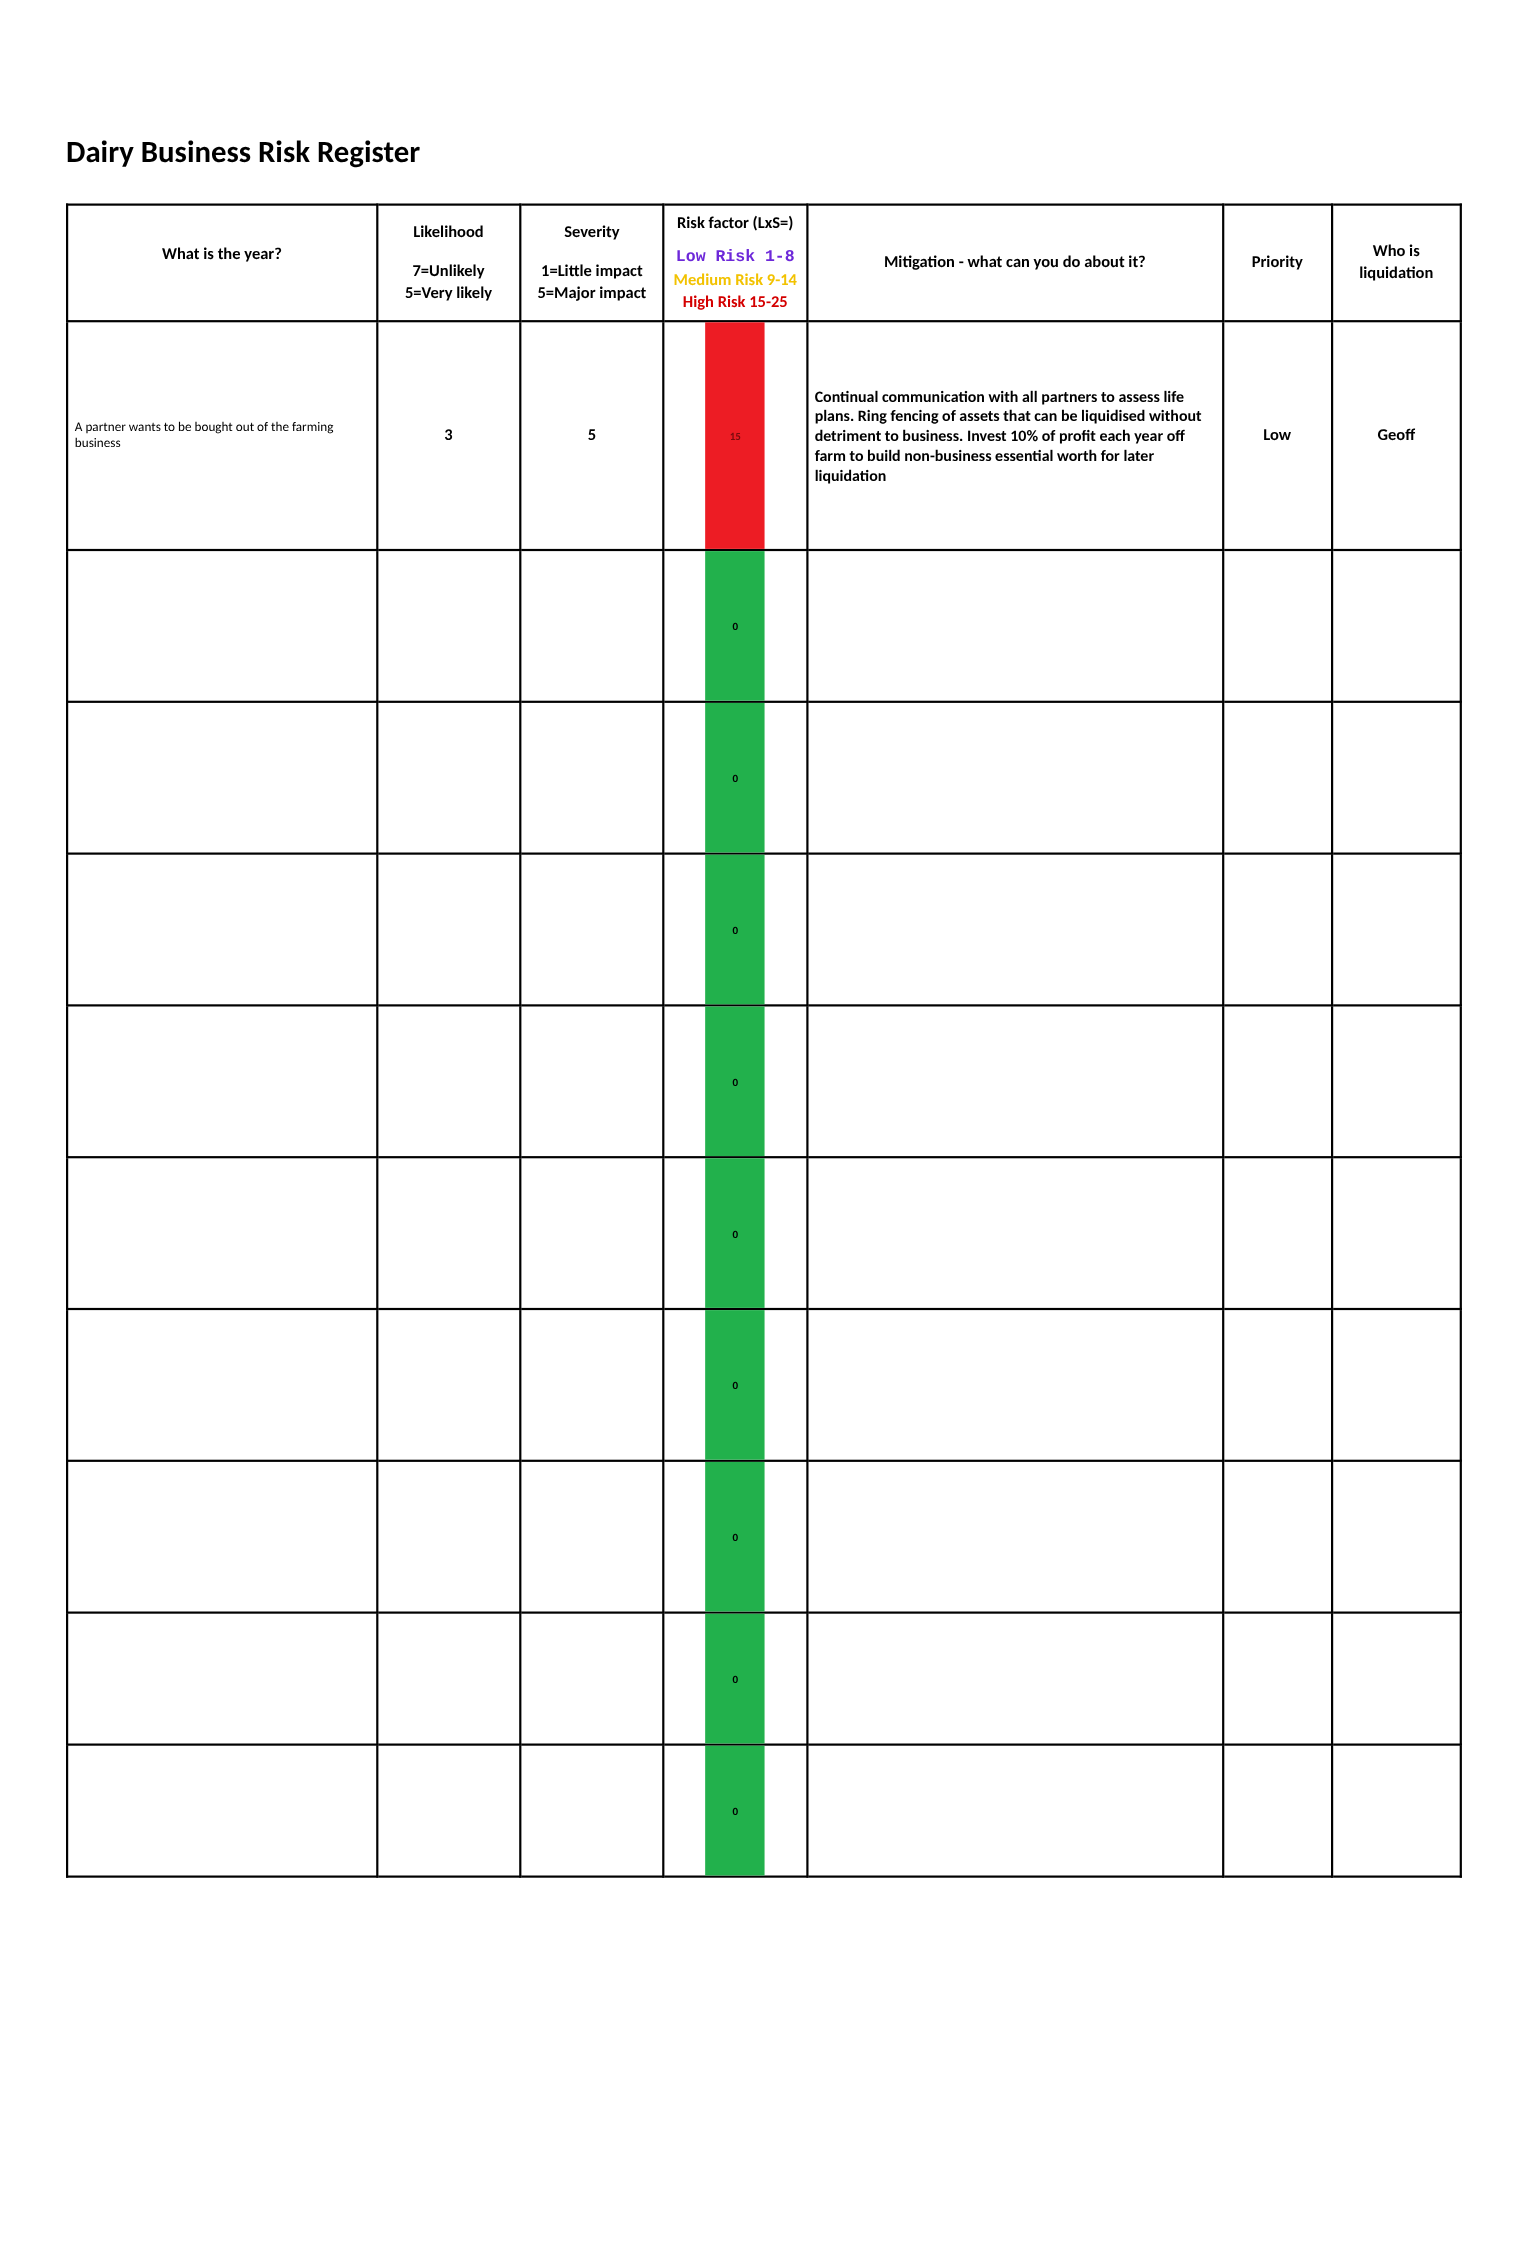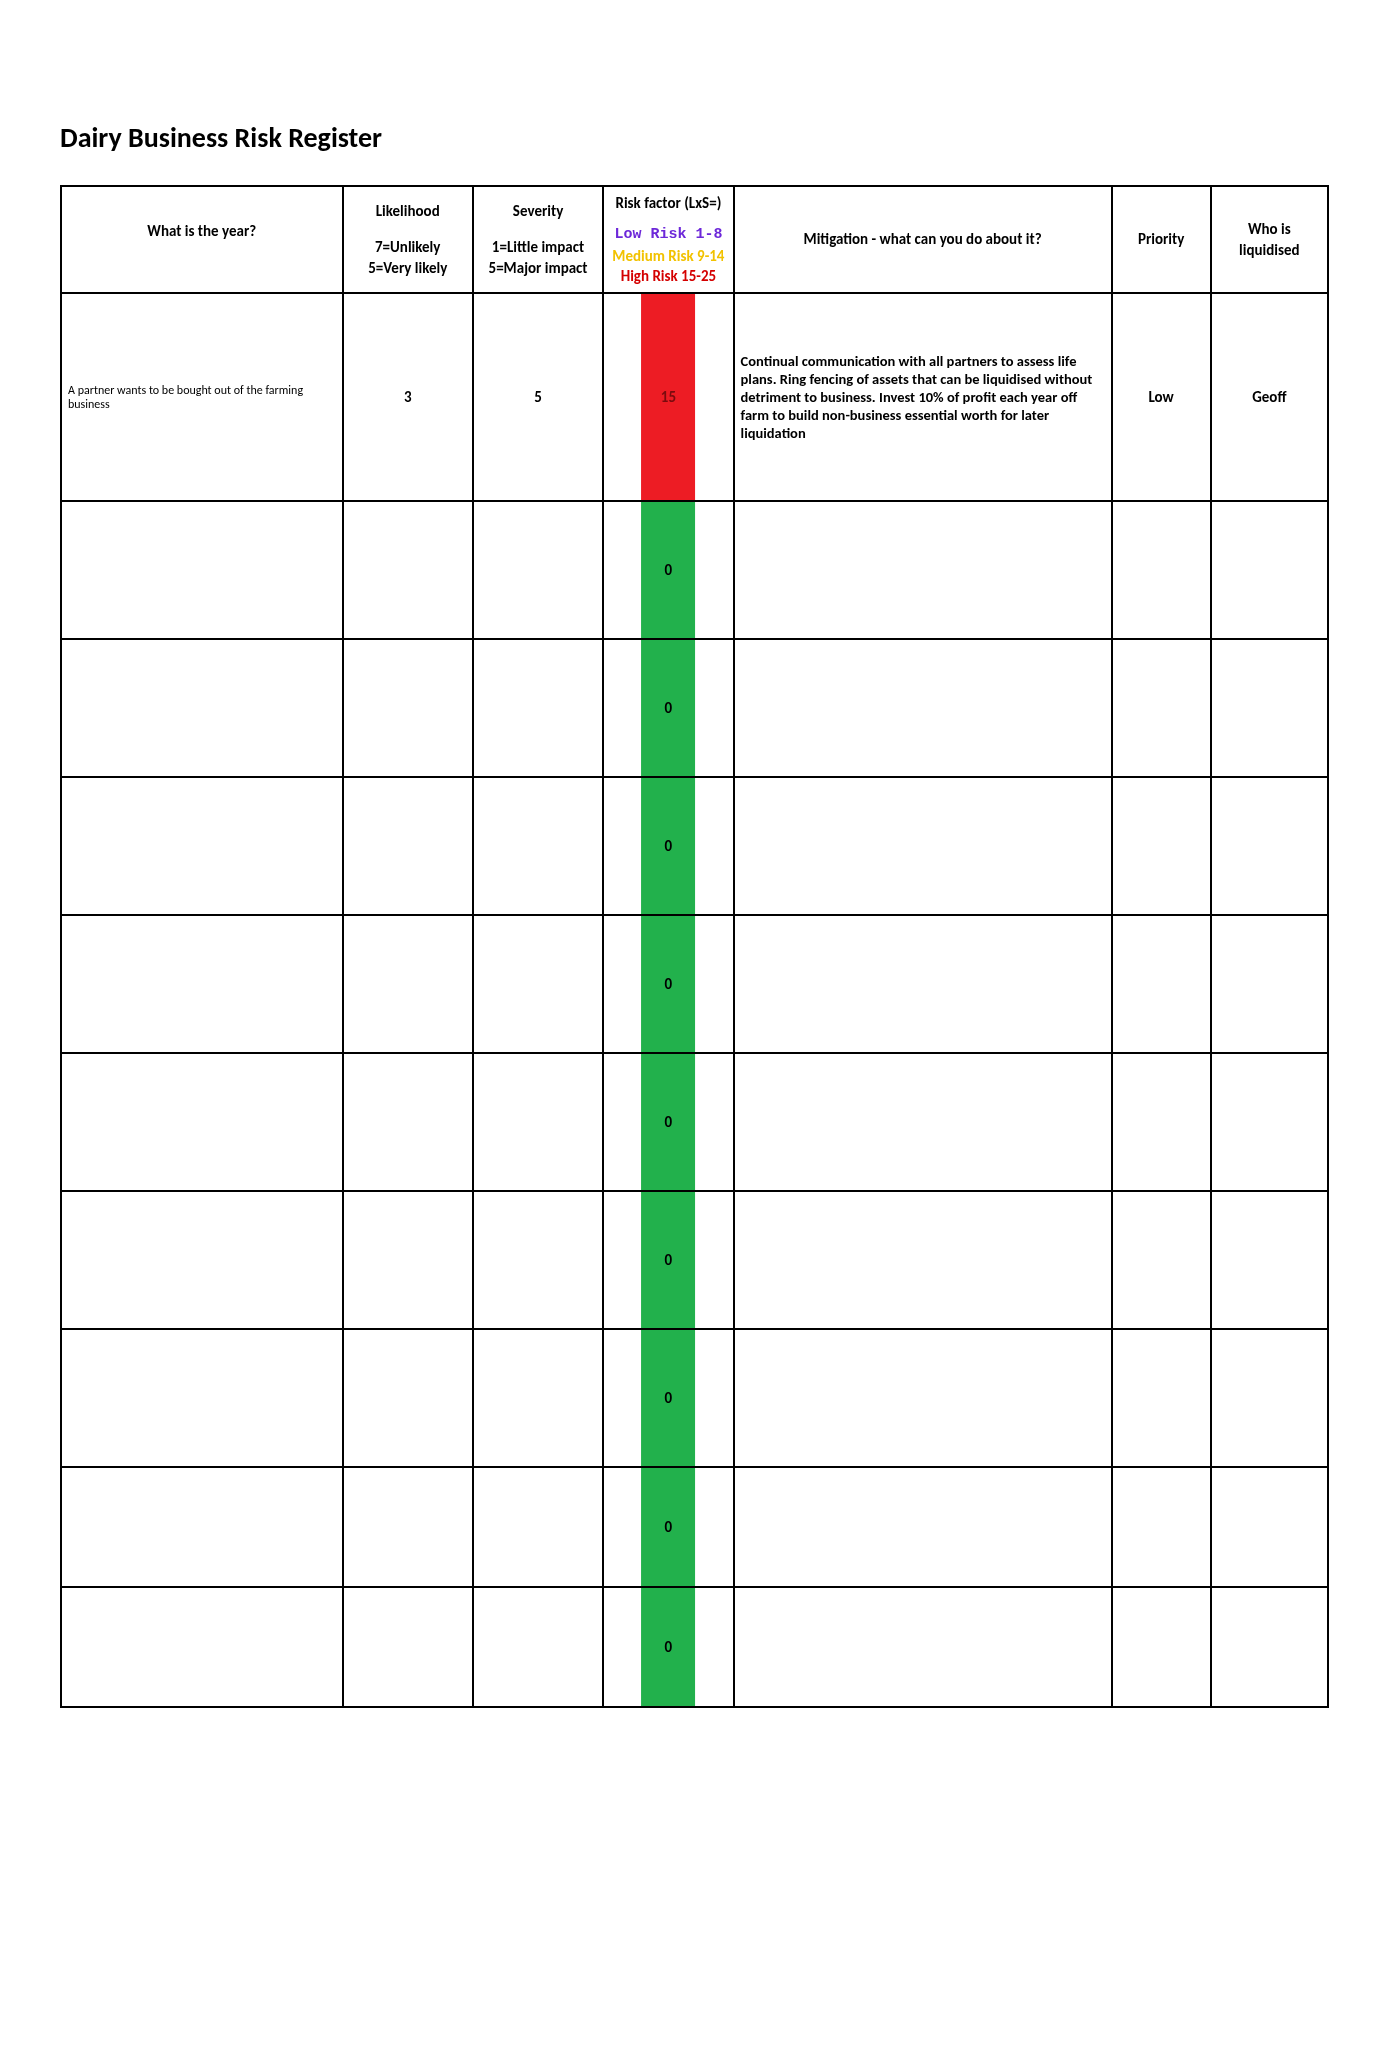--- a/index.html
+++ b/index.html
@@ -62,21 +62,21 @@
     .rf-band {
       position:absolute;
       top:0; bottom:0;
       left:50%;
       transform:translateX(-50%);
       width:42%;
       display:flex;
       align-items:center;
       justify-content:center;
       font-weight:bold;
-      font-size:15px;
+      font-size:10px;
     }
     .band-green { background:#22b14c; color:#000; }
     .band-red   { background:#ed1c24; color:#7a0b0e; }
 
     
     tr.hdr th { height: 96px; }
     tr.data td { height: 208px; }
     tr.empty td { height: 138px; }
     tr.empty:nth-last-child(1) td,
     tr.empty:nth-last-child(2) td { height: 120px; }
@@ -112,21 +112,21 @@
         <span class="sub">5=Major impact</span>
       </th>
       <th>
         <span class="rf-label" style="margin-bottom:10px;">Risk factor (LxS=)</span>
         <span class="low">Low Risk 1-8</span>
         <span class="med">Medium Risk 9-14</span>
         <span class="high">High Risk 15-25</span>
       </th>
       <th>Mitigation - what can you do about it?</th>
       <th>Priority</th>
-      <th>Who is liquidised</th>
+      <th>Who is liquidation</th>
     </tr>
   </thead>
   <tbody>
     <tr class="data">
       <td class="risk-text">A partner wants to be bought out of the farming business</td>
       <td class="center">3</td>
       <td class="center">5</td>
       <td class="rf-cell">
         <div class="rf-band band-red">15</div>
       </td>

